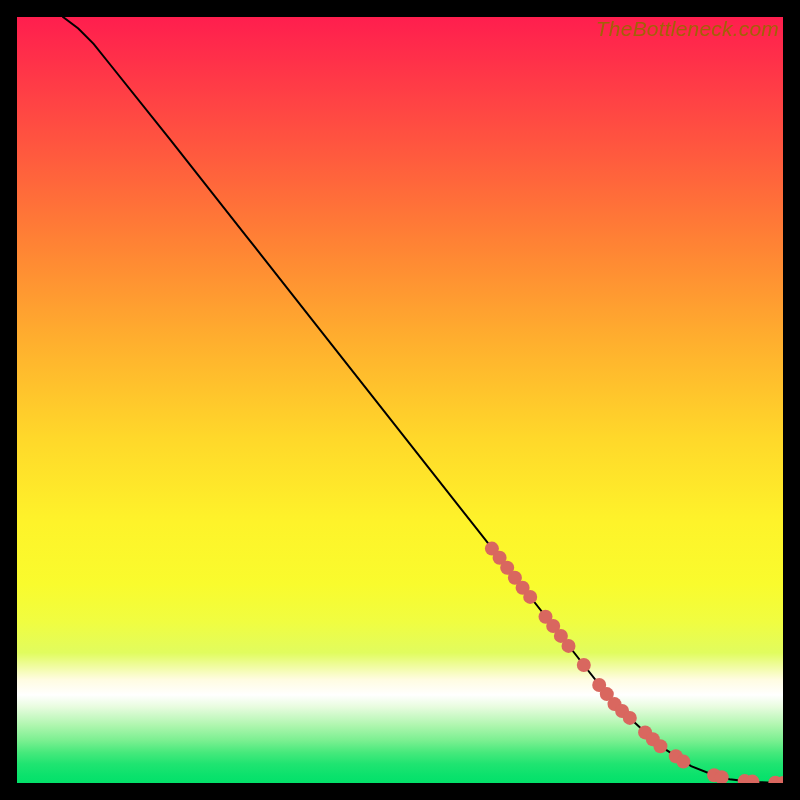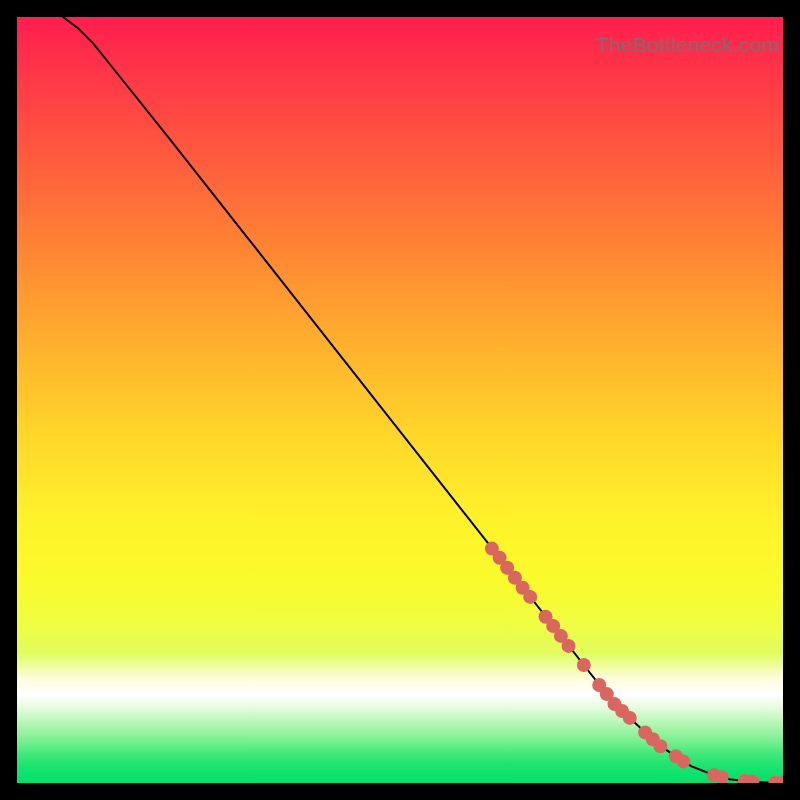--- a/index.html
+++ b/index.html
@@ -43,27 +43,28 @@
       #aef6ae 92.5%,
       #79ef90 94.5%,
       #47e97c 96%,
       #20e471 97.5%,
       #0be26c 99%,
       #03e16a 100%
     );
   }
   .watermark {
     position: absolute;
-    top: 16px;
+    top: 0px;
     right: 4px;
-    color: #737373;
+    color: #a16207;
     font-size: 21px;
     font-weight: 400;
     letter-spacing: 0.2px;
     user-select: none;
+    font-style: italic;
   }
   svg.curve {
     position: absolute;
     left: 0;
     top: 0;
     width: 766px;
     height: 766px;
     pointer-events: none;
   }
 </style>

